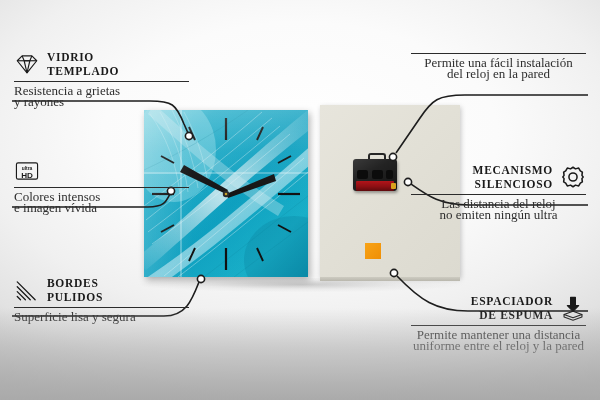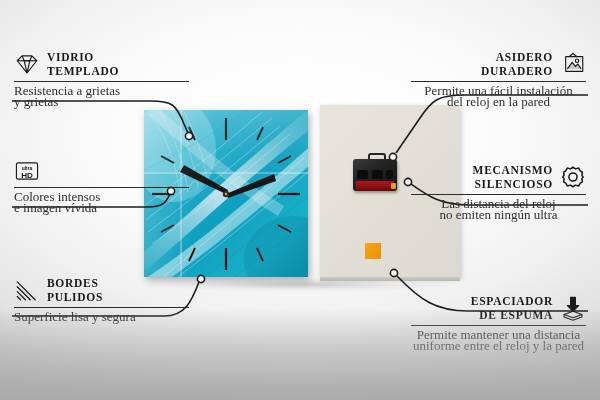--- a/index.html
+++ b/index.html
@@ -393,21 +393,21 @@
         </g>
       </svg>
       <div class="title">
         <div>VIDRIO</div>
         <div>TEMPLADO</div>
       </div>
     </div>
     <div class="rule"></div>
     <div class="desc">
       <div>Resistencia a grietas</div>
-      <div>y grietas</div>
+      <div>y rayones</div>
     </div>
   </div>
 
   <div class="feature left" id="f-impresion">
     <div class="head">
       <svg class="ico" viewBox="0 0 32 32">
         <rect x="3" y="6" width="26" height="20" rx="2" fill="none" stroke="#1a1a1a" stroke-width="1.4"></rect>
         <text x="16" y="15" font-family="Liberation Sans, sans-serif" font-size="6" font-weight="bold" text-anchor="middle" fill="#1a1a1a">ultra</text>
         <text x="16" y="24" font-family="Liberation Sans, sans-serif" font-size="10" font-weight="bold" text-anchor="middle" fill="#1a1a1a">HD</text>
       </svg>
@@ -434,35 +434,20 @@
         <div>PULIDOS</div>
       </div>
     </div>
     <div class="rule"></div>
     <div class="desc">
       <div>Superficie lisa y segura</div>
     </div>
   </div>
 
   <div class="feature right" id="f-asidero">
-    <div class="head">
-      <div class="title">
-        <div>ASIDERO</div>
-        <div>DURADERO</div>
-      </div>
-      <svg class="ico" viewBox="0 0 32 32">
-        <g fill="none" stroke="#1a1a1a" stroke-width="1.4" stroke-linejoin="round">
-          <path d="M11 7 L 16 3 L 21 7"></path>
-          <rect x="7" y="7" width="21" height="18"></rect>
-          <path d="M9 22 L 15 14 L 19 19 L 22 16 L 26 22 Z" fill="#1a1a1a" stroke="none" opacity="0.2"></path>
-          <path d="M9 22 L 15 14 L 19 19 L 22 16 L 26 22"></path>
-          <circle cx="21" cy="12" r="2.1"></circle>
-        </g>
-      </svg>
-    </div>
     <div class="rule"></div>
     <div class="desc">
       <div>Permite una fácil instalación</div>
       <div>del reloj en la pared</div>
     </div>
   </div>
 
   <div class="feature right" id="f-mecanismo">
     <div class="head">
       <div class="title">

